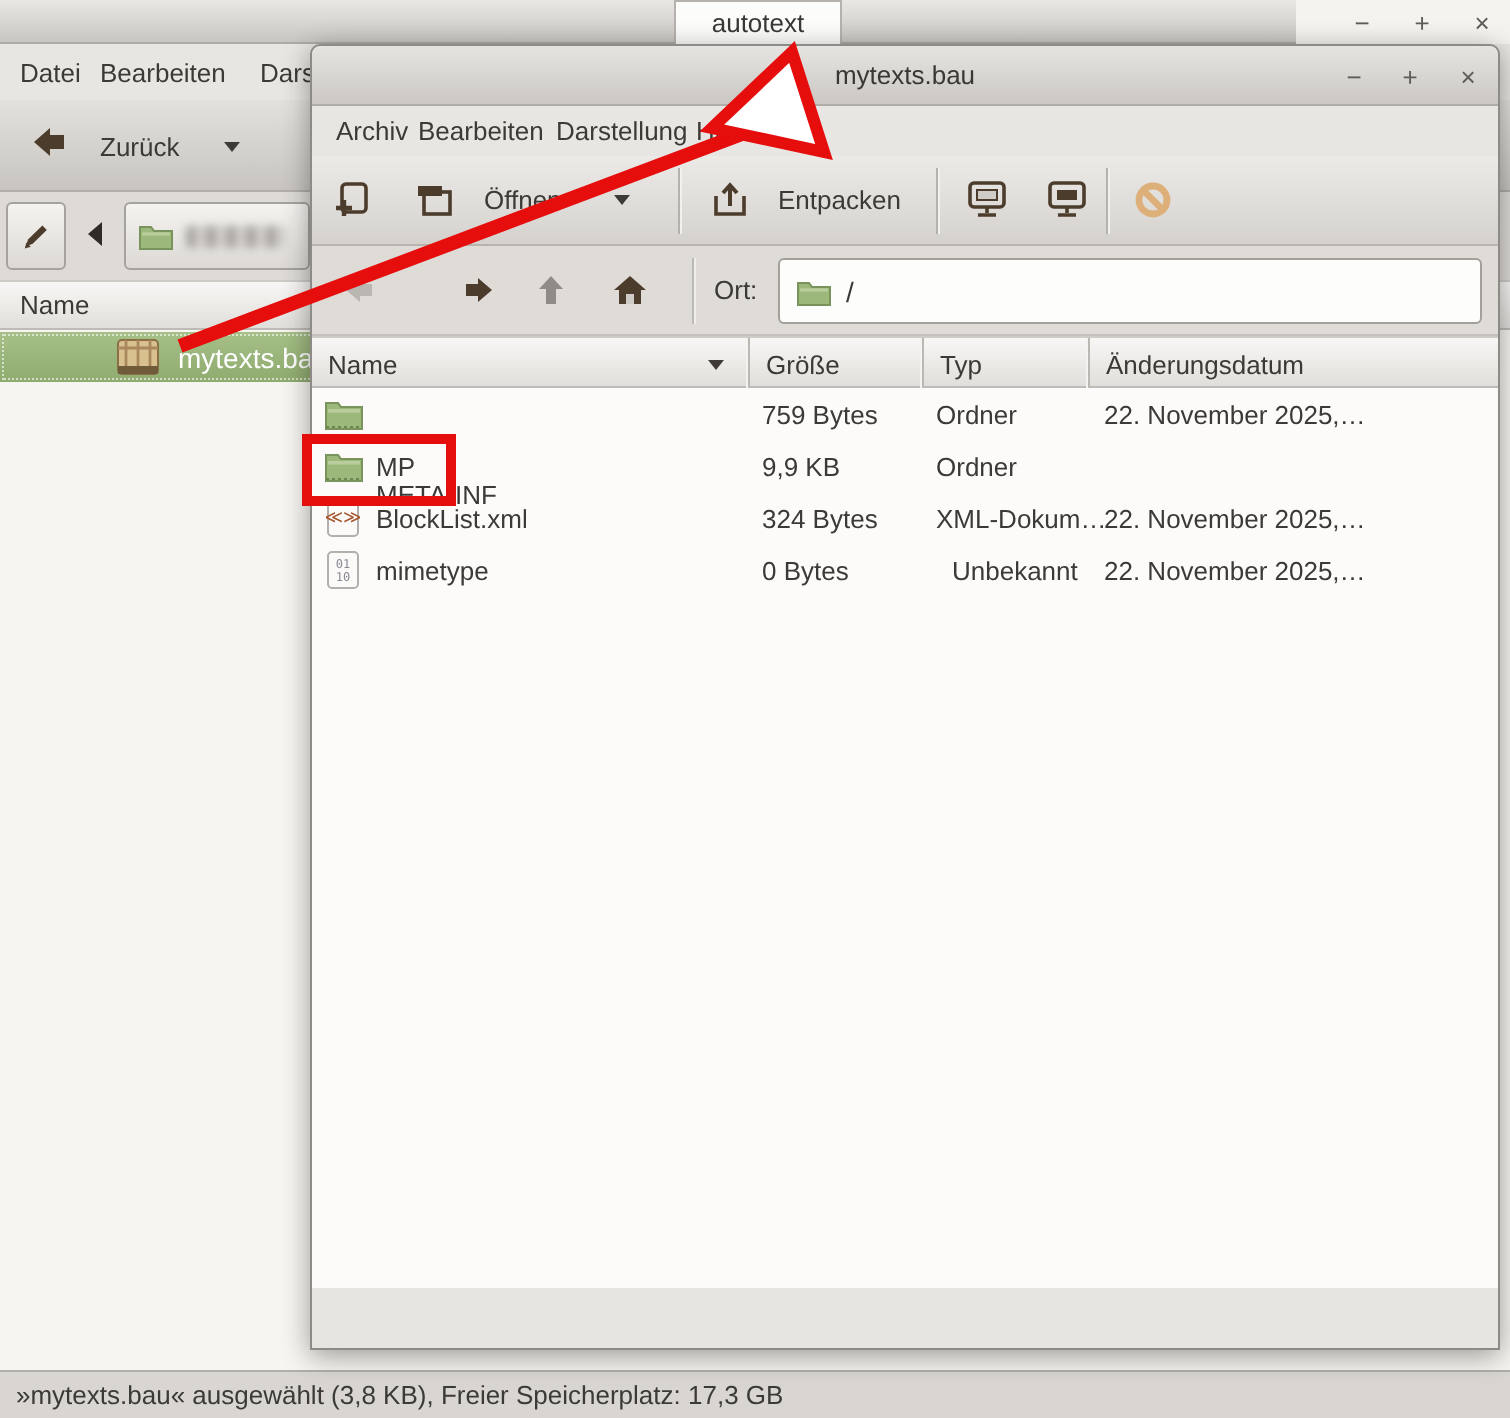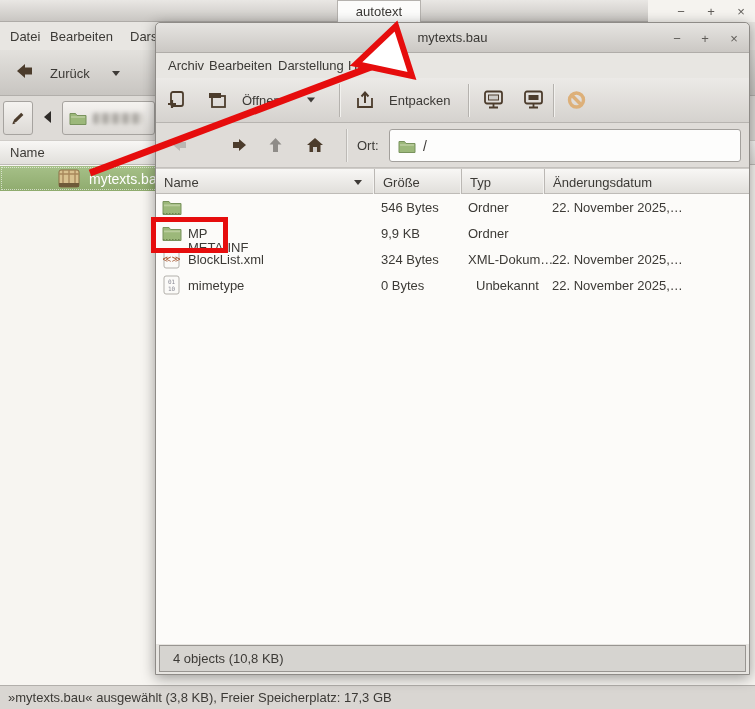--- a/index.html
+++ b/index.html
@@ -282,21 +282,21 @@
 
       <div class="frow" style="top:0;">
         <span class="fcell" style="left:6px;">
           <svg width="20" height="16" viewBox="0 0 20 16">
               <path d="M1 2.5 h6 l1.5 2 H19 v11 H1z" fill="#9cb87a" stroke="#79935d" stroke-width="1"></path>
               <rect x="2" y="5.5" width="16" height="1.8" fill="#bacd9d"></rect>
               <path d="M1 14.5 h18" stroke="#6d8550" stroke-dasharray="1.5 1.5"></path>
             </svg>
         </span>
         <span class="fcell" style="left:32px;margin-top:40px;">META-INF</span>
-        <span class="fcell" style="left:225px;">546 Bytes</span>
+        <span class="fcell" style="left:225px;">759 Bytes</span>
         <span class="fcell" style="left:312px;">Ordner</span>
         <span class="fcell" style="left:396px;">22. November 2025,…</span>
       </div>
 
       <div class="frow" style="top:26px;">
         <span class="fcell" style="left:6px;">
           <svg width="20" height="16" viewBox="0 0 20 16">
               <path d="M1 2.5 h6 l1.5 2 H19 v11 H1z" fill="#9cb87a" stroke="#79935d" stroke-width="1"></path>
               <rect x="2" y="5.5" width="16" height="1.8" fill="#bacd9d"></rect>
               <path d="M1 14.5 h18" stroke="#6d8550" stroke-dasharray="1.5 1.5"></path>
@@ -329,23 +329,20 @@
               <text x="8.5" y="15.5" font-size="6" fill="#8a8a95" text-anchor="middle" font-family="'DejaVu Sans Mono',monospace">10</text>
             </svg>
         </span>
         <span class="fcell" style="left:32px;">mimetype</span>
         <span class="fcell" style="left:225px;">0 Bytes</span>
         <span class="fcell" style="left:320px;">Unbekannt</span>
         <span class="fcell" style="left:396px;">22. November 2025,…</span>
       </div>
     </div>
 
-    <div class="fg-statusbar">
-      <span>4 objects (10,8 KB)</span>
-    </div>
   </div>
 
   <div class="anno-rect"></div>
   <svg class="anno-svg" width="755" height="709" viewBox="0 0 755 709">
     <line x1="90" y1="173" x2="371" y2="67" stroke="#e60d0d" stroke-width="7"></line>
     <polygon points="396,26 356,64 412,76" fill="#ffffff" stroke="#e60d0d" stroke-width="6" stroke-linejoin="miter"></polygon>
   </svg>
 
 </div>
 

